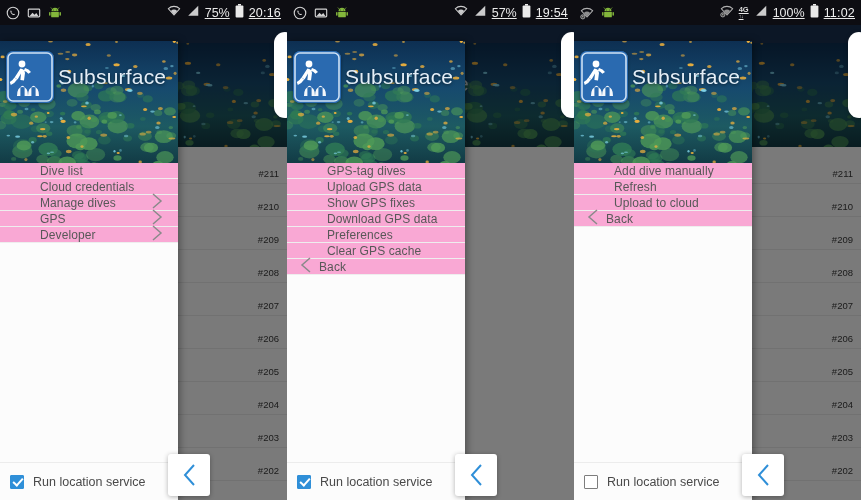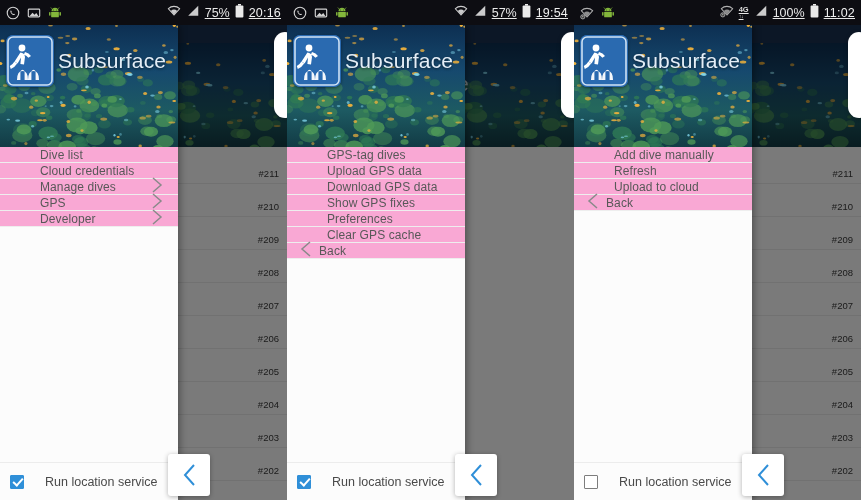--- a/index.html
+++ b/index.html
@@ -53,21 +53,21 @@
 
   
   .edge-card {
     position:absolute; right:-9px; top:32px; width:22px; height:86px;
     background:#fff; border-radius:12px; z-index:12;
     box-shadow:0 1px 4px rgba(0,0,0,.25);
   }
 
   
   .drawer {
-    position:absolute; left:0; top:25px; width:178px; bottom:0;
+    position:absolute; left:0; top:41px; width:178px; bottom:0;
     background:#fcfcfc; z-index:20;
     box-shadow:2px 0 7px rgba(0,0,0,.35);
     display:flex; flex-direction:column;
   }
   .drawer-header { height:122px; position:relative; overflow:hidden; flex:0 0 auto; }
   .logo {
     position:absolute; left:6px; top:10px; width:48px; height:52px;
     background:#2a6ab0; border-radius:7px 7px 7px 7px;
     box-shadow:0 1px 3px rgba(0,0,0,.45);
     overflow:hidden;
@@ -97,21 +97,21 @@
   }
   .cbx {
     width:14px; height:14px; border:1.6px solid #7d7d7d; background:#fff;
     border-radius:1px; position:relative; flex:0 0 auto;
   }
   .cbx.on { background:#2f8fd8; border-color:#2f8fd8; }
   .cbx.on:after {
     content:""; position:absolute; left:3.6px; top:.6px; width:4px; height:8px;
     border:solid #fff; border-width:0 2px 2px 0; transform:rotate(42deg);
   }
-  .cbx-lbl { font-size:12.5px; color:#4a4a4a; margin-left:21px; }
+  .cbx-lbl { font-size:12.5px; color:#4a4a4a; margin-left:9px; }
 
   
   .back-fab {
     position:absolute; left:168px; bottom:4px; width:42px; height:42px;
     background:#fff; border-radius:3px; z-index:30;
     display:flex; align-items:center; justify-content:center;
     box-shadow:0 1px 5px rgba(0,0,0,.3);
   }
 </style>
 </head>
@@ -1053,24 +1053,24 @@
         <span class="brand">Subsurface</span>
       </div>
       <div class="menu">
           <div class="mi">
         <span class="lbl">GPS-tag dives</span>
       </div>
           <div class="mi">
         <span class="lbl">Upload GPS data</span>
       </div>
           <div class="mi">
+        <span class="lbl">Show GPS fixes</span>
+      </div>
+          <div class="mi">
         <span class="lbl">Download GPS data</span>
-      </div>
-          <div class="mi">
-        <span class="lbl">Show GPS fixes</span>
       </div>
           <div class="mi">
         <span class="lbl">Preferences</span>
       </div>
           <div class="mi">
         <span class="lbl">Clear GPS cache</span>
       </div>
           <div class="mi back">
         <span class="chev-l"><svg width="13" height="16" viewBox="0 0 13 16">
                 <path d="M11 1 L3 8 L11 15" fill="none" stroke="#8a8a8a" stroke-width="1.5"></path>

